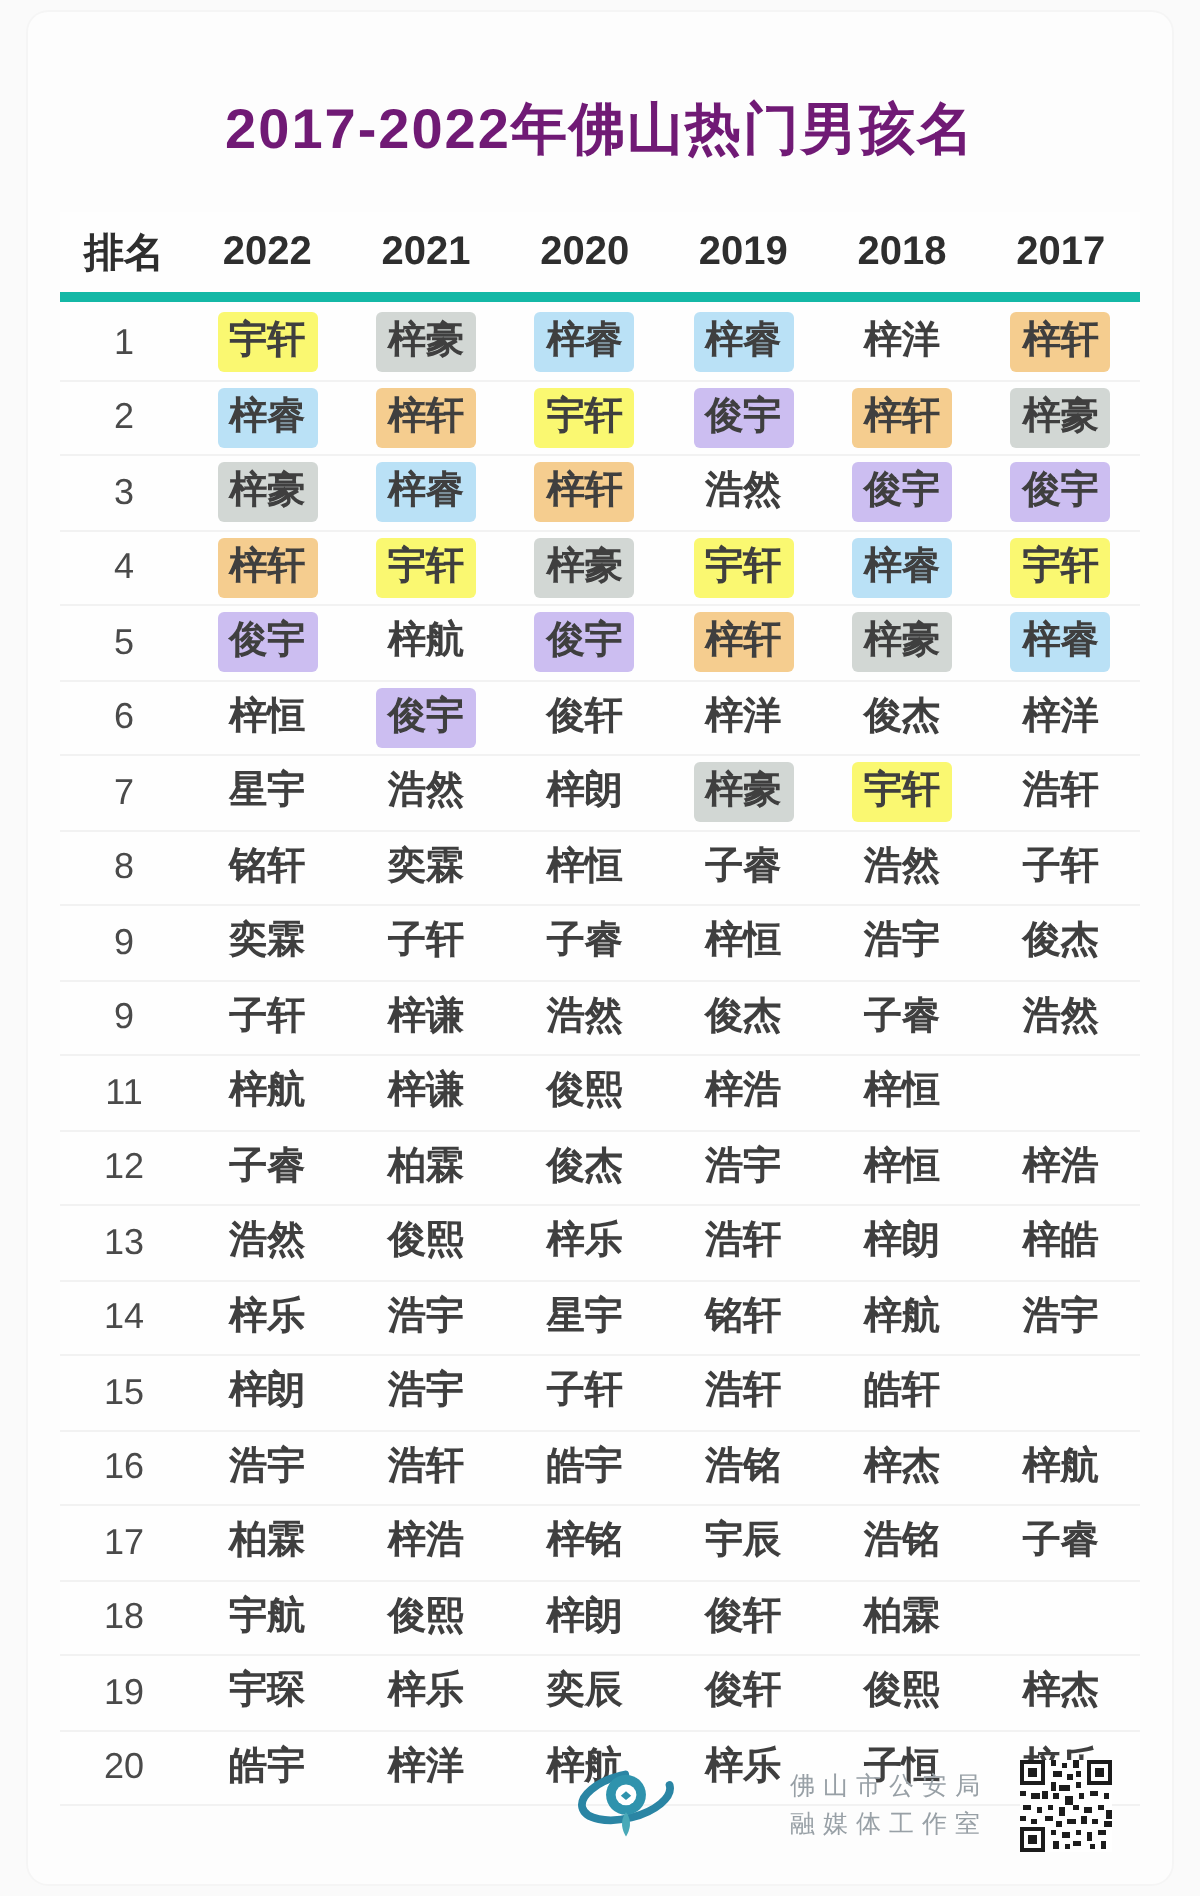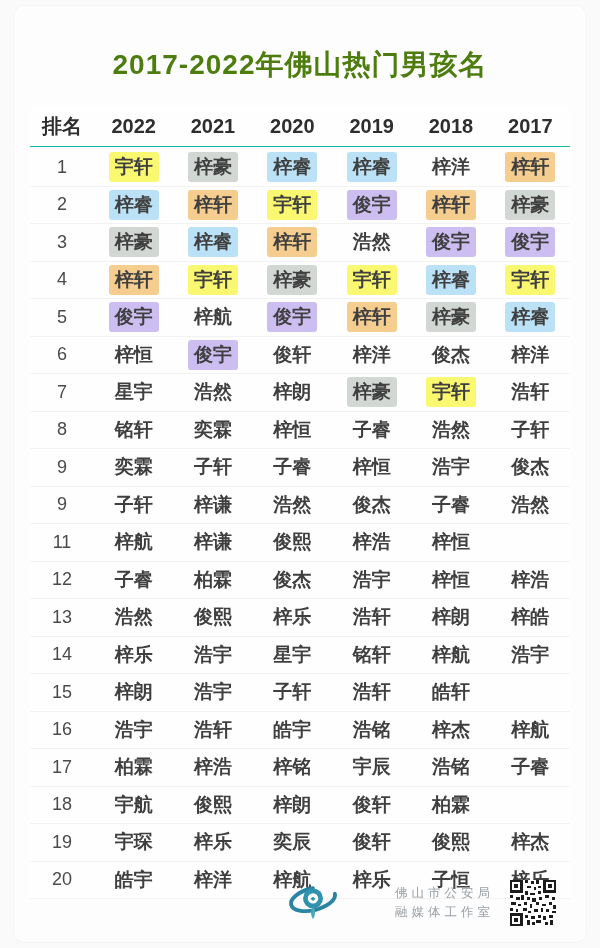--- a/index.html
+++ b/index.html
@@ -16,37 +16,37 @@
     position:absolute;left:14px;top:6px;right:14px;bottom:6px;
     background:#fdfdfd;border-radius:10px;
     box-shadow:0 0 0 1px rgba(0,0,0,0.02);
   }
   .title{
     text-align:center;
     margin:40px 0 0 0;
     font-size:28px;
     font-weight:bold;
     letter-spacing:1px;
-    color:#4d7c0f;
+    color:#701a75;
   }
   .table{
     position:absolute;
     left:16px;right:16px;top:100px;
     background:#fefefe;
   }
   .trow{
     display:grid;
     grid-template-columns:64px repeat(6,1fr);
     align-items:center;
     height:36.5px;
     border-bottom:1px solid #f2f2f2;
   }
   .trow.head{
     height:40px;
-    border-bottom:1px solid #14b8a6;
+    border-bottom:5px solid #14b8a6;
     margin-bottom:2px;
   }
   .cell{
     text-align:center;
     font-size:19px;
     color:#3f3f3f;
   }
   .trow.head .cell{
     font-weight:bold;
     font-size:20px;

